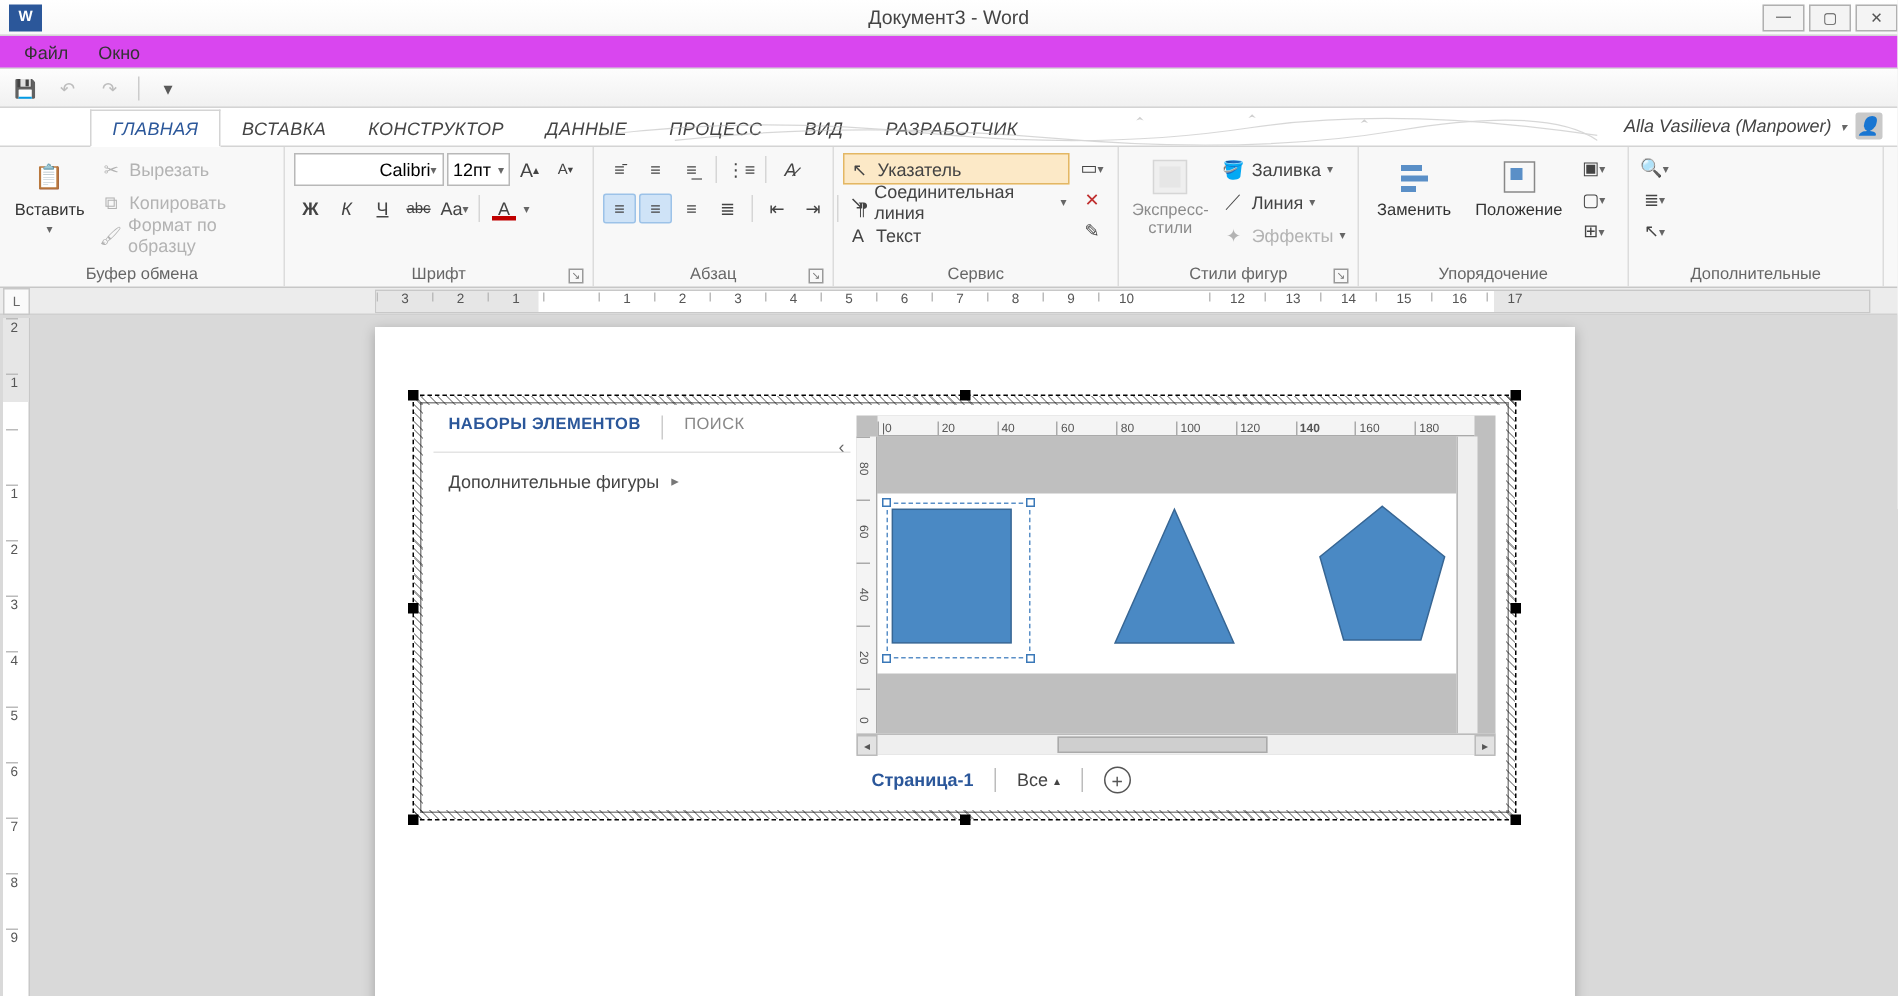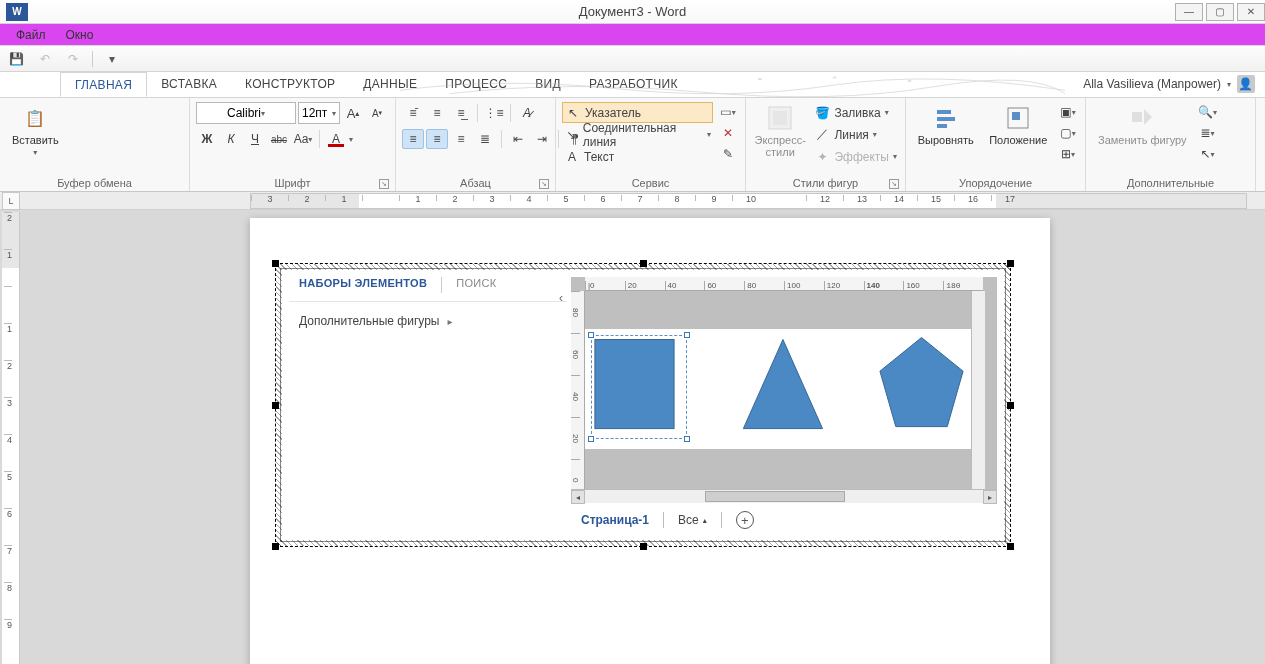--- a/index.html
+++ b/index.html
@@ -16,42 +16,42 @@
 .menubar { height: 22px; background: #d946ef; border-bottom: 1px solid #d8d8d8; display: flex; align-items: center; padding-left: 6px; }
 .menubar .menu-item { font-size: 12px; color: #333; padding: 2px 10px; }
 
 
 .qat { height: 26px; background: linear-gradient(#fdfdfd,#f1f1f1); border-bottom: 1px solid #d4d4d4; display: flex; align-items: center; padding-left: 6px; gap: 6px; }
 .qat .qat-btn { width: 22px; height: 20px; display:flex; align-items:center; justify-content:center; color:#5a5a5a; font-size:12px; border-radius:2px;}
 .qat .qat-btn.disabled { color: #bdbdbd; }
 .qat .qat-sep { width:1px; height:16px; background:#ccc; margin:0 2px;}
 
 
-.tabs-row { height: 26px; background: #fff; display: flex; align-items: flex-start; padding-left: 60px; position: relative; border-bottom: 1px solid #d4d4d4; }
+.tabs-row { height: 26px; background: #fff; display: flex; align-items: flex-end; padding-left: 60px; position: relative; border-bottom: 1px solid #d4d4d4; font-style: italic; }
 .tabs-row .tab { font-size: 12px; color: #444; padding: 5px 14px 4px; letter-spacing: .3px; }
 .tabs-row .tab.active { color: #2b579a; border: 1px solid #d4d4d4; border-bottom: 1px solid #fff; background: #fff; margin-bottom: -1px; }
 .tabs-row .user { position: absolute; right: 10px; top: 3px; font-size: 12px; color: #444; display:flex; align-items:center; gap:6px;}
 .tabs-row .user .avatar { width:18px; height:18px; background:#c9c9c9; border-radius:2px; display:flex; align-items:center; justify-content:center; color:#888;}
 .tabs-row .decor { position:absolute; left:400px; right:200px; top:0; bottom:0; }
 .tabs-row .decor svg { width:100%; height:100%; opacity:.55; }
 
 
 .ribbon { height: 94px; background: #f8f8f8; border-bottom: 1px solid #c7c7c7; display: flex; }
 .rgroup { border-right: 1px solid #dcdcdc; display: flex; flex-direction: column; padding: 2px 6px 0; }
 .rgroup .body { flex: 1; display: flex; align-items: flex-start; gap: 4px; padding-top: 2px;}
 .rgroup .label { font-size: 11px; color: #666; text-align: center; padding: 1px 0 2px; position:relative;}
 .rgroup .label .dlg { position:absolute; right:0; bottom:2px; width:10px; height:10px; border:1px solid #9a9a9a; font-size:7px; color:#777; display:flex; align-items:center; justify-content:center;}
 .big-btn { display:flex; flex-direction:column; align-items:center; justify-content:center; padding:2px 6px; min-width:40px; gap:2px;}
 .big-btn .ico { width:28px; height:28px; display:flex; align-items:center; justify-content:center; }
 .big-btn .lbl { font-size:11px; color:#333; text-align:center; line-height:12px;}
 .mini-row { display:flex; align-items:center; gap:2px; height:22px;}
 .mini-btn { width:22px; height:20px; display:flex; align-items:center; justify-content:center; font-size:12px; color:#444; border-radius:2px;}
 .mini-btn.toggle-on { background:#cfe3f7; border:1px solid #9cc2e8;}
 .mini-sep { width:1px; height:18px; background:#d6d6d6; margin:0 3px;}
-.font-name { width:100px; height:22px; border:1px solid #b8b8b8; background:#fff; font-size:12px; padding:1px 4px; display:flex; align-items:center; justify-content:center;}
+.font-name { width:100px; height:22px; border:1px solid #b8b8b8; background:#fff; font-size:12px; padding:1px 4px; display:flex; align-items:center; justify-content:flex-end;}
 .font-size { width:42px; height:22px; border:1px solid #b8b8b8; background:#fff; font-size:12px; padding:1px 3px; display:flex; align-items:center; justify-content:space-between;}
 .dd-arrow { font-size:8px; color:#666; }
 .stack3 { display:flex; flex-direction:column; gap:1px;}
 .stack3 .srow { display:flex; align-items:center; gap:4px; font-size:12px; color:#444; height:21px; padding:0 2px;}
 .stack3 .srow.disabled { color:#b3b3b3;}
 .stack3 .srow .mico { width:16px; height:16px; display:flex; align-items:center; justify-content:center; font-size:12px;}
 .stack3 .srow.hl { background:#fce9c7; border:1px solid #e3b764;}
 .color-underline { width:16px; height:3px; background:#c00000; display:block; margin-top:-2px;}
 
 
@@ -165,20 +165,34 @@
 
 <div class="ribbon">
 
   <div class="rgroup" style="width:190px">
     <div class="body">
       <div class="big-btn">
         <div class="ico">📋</div>
         <div class="lbl">Вставить</div>
         <div style="font-size:8px;color:#666">▾</div>
       </div>
+      <div class="stack3">
+        <div class="srow disabled">
+            <span class="mico ico-scissors"></span>
+            <span>Вырезать</span>
+          </div>
+        <div class="srow disabled">
+            <span class="mico">⧉</span>
+            <span>Копировать</span>
+          </div>
+        <div class="srow disabled">
+            <span class="mico">🖌</span>
+            <span>Формат по образцу</span>
+          </div>
+      </div>
     </div>
     <div class="label">Буфер обмена</div>
   </div>
 
   <div class="rgroup" style="width:206px">
     <div class="body" style="flex-direction:column; gap:4px; align-items:flex-start;">
       <div class="mini-row">
         <div class="font-name">
             <span>Calibri</span>
             <span class="dd-arrow">▾</span>
@@ -299,21 +313,21 @@
   <div class="rgroup" style="width:180px">
     <div class="body">
       <div class="big-btn">
         <div class="ico">
             <svg width="24" height="24">
               <rect x="3" y="4" width="14" height="4" fill="#5a8fc7"></rect>
               <rect x="3" y="11" width="18" height="4" fill="#5a8fc7"></rect>
               <rect x="3" y="18" width="10" height="4" fill="#5a8fc7"></rect>
             </svg>
           </div>
-        <div class="lbl">Выровнять</div>
+        <div class="lbl">Заменить</div>
       </div>
       <div class="big-btn">
         <div class="ico">
             <svg width="24" height="24">
               <rect x="2" y="2" width="20" height="20" fill="none" stroke="#888"></rect>
               <rect x="6" y="6" width="8" height="8" fill="#5a8fc7"></rect>
             </svg>
           </div>
         <div class="lbl">Положение</div>
       </div>
@@ -321,29 +335,20 @@
         <div class="mini-btn">▣<span class="dd-arrow">▾</span></div>
         <div class="mini-btn">▢<span class="dd-arrow">▾</span></div>
         <div class="mini-btn">⊞<span class="dd-arrow">▾</span></div>
       </div>
     </div>
     <div class="label">Упорядочение</div>
   </div>
 
   <div class="rgroup" style="width:170px">
     <div class="body">
-      <div class="big-btn" style="opacity:.55">
-        <div class="ico">
-            <svg width="24" height="24">
-              <rect x="2" y="6" width="10" height="10" fill="#ccc"></rect>
-              <polygon points="14,3 22,11 14,19" fill="#ccc"></polygon>
-            </svg>
-          </div>
-        <div class="lbl">Заменить фигуру</div>
-      </div>
       <div class="stack3">
         <div class="mini-btn">🔍<span class="dd-arrow">▾</span></div>
         <div class="mini-btn">≣<span class="dd-arrow">▾</span></div>
         <div class="mini-btn">↖<span class="dd-arrow">▾</span></div>
       </div>
     </div>
     <div class="label">Дополнительные</div>
   </div>
 
 </div>
@@ -469,21 +474,21 @@
               <div id="cruler-h-ticks" style="display:flex;height:100%;align-items:flex-end;">
                 <div style="width: 40px; font-size: 8px; color: rgb(85, 85, 85); border-left: 1px solid rgb(170, 170, 170); padding-left: 2px;">|0</div>
                 <div style="width: 40px; font-size: 8px; color: rgb(85, 85, 85); border-left: 1px solid rgb(170, 170, 170); padding-left: 2px;">20</div>
                 <div style="width: 40px; font-size: 8px; color: rgb(85, 85, 85); border-left: 1px solid rgb(170, 170, 170); padding-left: 2px;">40</div>
                 <div style="width: 40px; font-size: 8px; color: rgb(85, 85, 85); border-left: 1px solid rgb(170, 170, 170); padding-left: 2px;">60</div>
                 <div style="width: 40px; font-size: 8px; color: rgb(85, 85, 85); border-left: 1px solid rgb(170, 170, 170); padding-left: 2px;">80</div>
                 <div style="width: 40px; font-size: 8px; color: rgb(85, 85, 85); border-left: 1px solid rgb(170, 170, 170); padding-left: 2px;">100</div>
                 <div style="width: 40px; font-size: 8px; color: rgb(85, 85, 85); border-left: 1px solid rgb(170, 170, 170); padding-left: 2px;">120</div>
                 <div style="width: 40px; font-size: 8px; color: rgb(85, 85, 85); border-left: 1px solid rgb(170, 170, 170); padding-left: 2px; font-weight: bold;">140</div>
                 <div style="width: 40px; font-size: 8px; color: rgb(85, 85, 85); border-left: 1px solid rgb(170, 170, 170); padding-left: 2px;">160</div>
-                <div style="width: 40px; font-size: 8px; color: rgb(85, 85, 85); border-left: 1px solid rgb(170, 170, 170); padding-left: 2px; font-family: Liberation Mono, monospace;">180</div>
+                <div style="width: 40px; font-size: 8px; color: rgb(85, 85, 85); border-left: 1px solid rgb(170, 170, 170); padding-left: 2px;">180</div>
               </div>
             </div>
           <div class="cruler-v">
               <div id="cruler-v-ticks">
                 <div style="height: 42px; font-size: 8px; color: rgb(85, 85, 85); border-top: 1px solid rgb(170, 170, 170); writing-mode: vertical-rl; text-align: center;">80</div>
                 <div style="height: 42px; font-size: 8px; color: rgb(85, 85, 85); border-top: 1px solid rgb(170, 170, 170); writing-mode: vertical-rl; text-align: center;">60</div>
                 <div style="height: 42px; font-size: 8px; color: rgb(85, 85, 85); border-top: 1px solid rgb(170, 170, 170); writing-mode: vertical-rl; text-align: center;">40</div>
                 <div style="height: 42px; font-size: 8px; color: rgb(85, 85, 85); border-top: 1px solid rgb(170, 170, 170); writing-mode: vertical-rl; text-align: center;">20</div>
                 <div style="height: 42px; font-size: 8px; color: rgb(85, 85, 85); border-top: 1px solid rgb(170, 170, 170); writing-mode: vertical-rl; text-align: center;">0</div>
               </div>

